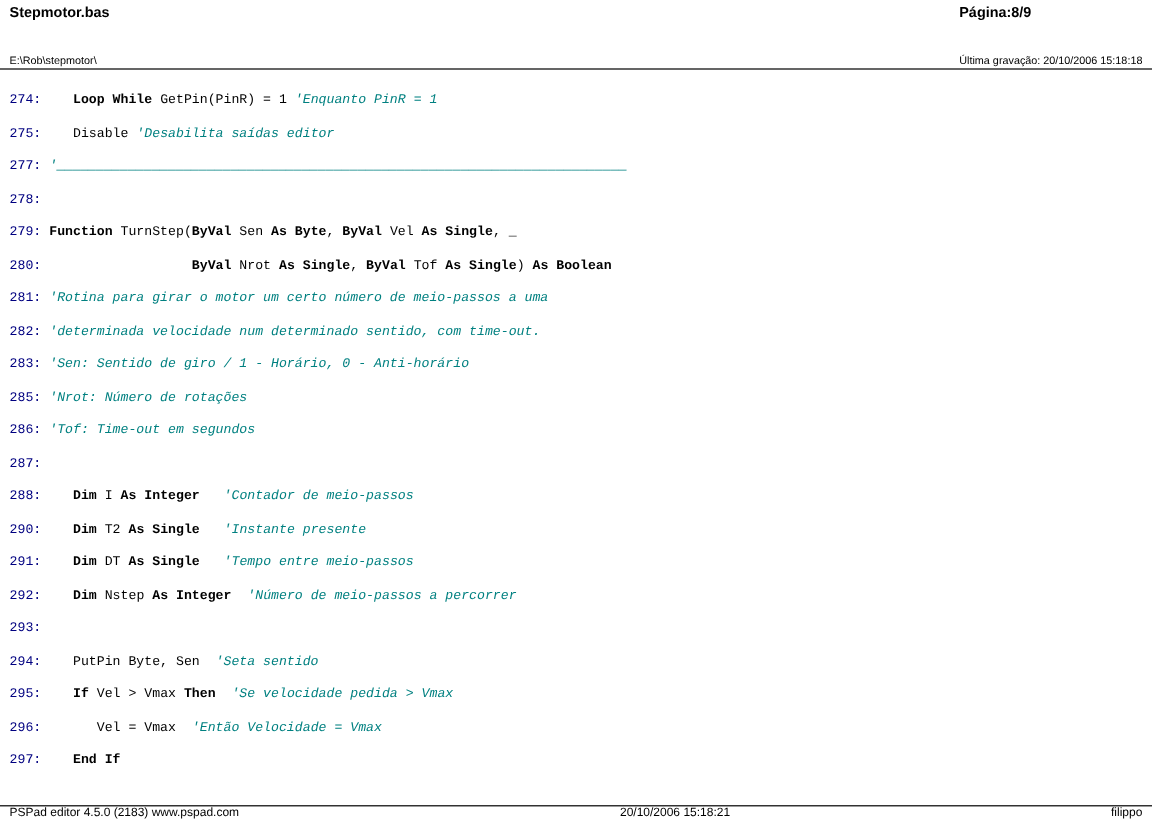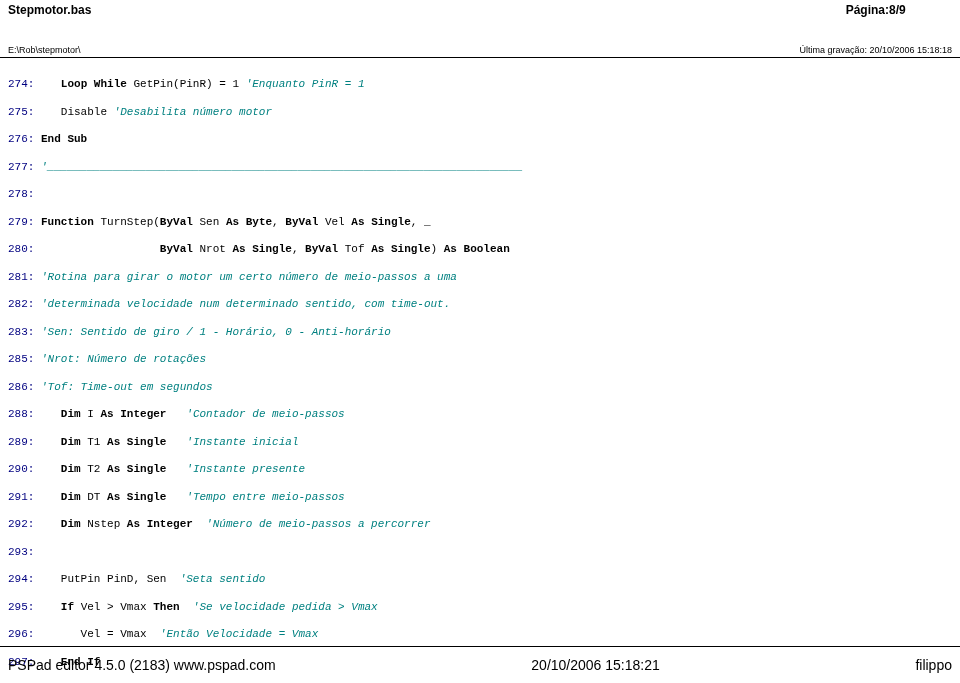--- a/index.html
+++ b/index.html
@@ -12,79 +12,78 @@
     position: relative;
     color: #000;
   }
   .header {
     border-bottom: 1px solid #000;
     padding: 3px 8px 2px 8px;
     display: flex;
     justify-content: space-between;
   }
   .header-left { text-align: left; }
-  .header-right { text-align: center; }
+  .header-right { text-align: left; }
   .header-title { font-family: Arial, sans-serif; font-size: 12px; font-weight: bold; }
   .header-sub { font-family: Arial, sans-serif; font-size: 9px; color: #000; margin-top: 28px; }
   .code-area {
     padding: 20px 8px 8px 8px;
     white-space: pre;
     line-height: 1.25;
   }
   .line { display: block; }
   .ln { color: #000080; }
   .plain { color: #000; }
   .kw { color: #000; font-weight: bold; }
   .cm { color: #008080; font-style: italic; margin-top: 19px; }
   .footer {
     position: absolute;
     bottom: 0;
     left: 0;
     right: 0;
     border-top: 1px solid #000;
-    padding: 10px 8px;
+    padding: 0 8px;
     display: flex;
     justify-content: space-between;
     font-family: Arial, sans-serif;
-    font-size: 14px;
+    font-size: 10px;
   }
 </style>
 </head>
 <body>
 
 <div class="header">
   <div class="header-left">
     <div class="header-title">Stepmotor.bas</div>
     <div class="header-sub">E:\Rob\stepmotor\</div>
   </div>
   <div class="header-right">
     <div class="header-title">Página:8/9</div>
     <div class="header-sub">Última gravação: 20/10/2006 15:18:18</div>
   </div>
 </div>
 
 <div class="code-area" id="code-area"><span class="line"><span class="ln">274: </span><span class="plain">   </span><span class="kw">Loop While</span><span class="plain"> GetPin(PinR) = 1 </span><span class="cm">'Enquanto PinR = 1</span></span>
-<span class="line"><span class="ln">275: </span><span class="plain">   Disable </span><span class="cm">'Desabilita número motor</span></span>
-<span class="line"><span class="ln">276: </span><span class="kw">End Sub</span></span>
+<span class="line"><span class="ln">275: </span><span class="plain">   Disable </span><span class="cm">'Desabilita saídas editor</span></span>
 <span class="line"><span class="ln">277: </span><span class="cm">'________________________________________________________________________</span></span>
 <span class="line"><span class="ln">278: </span></span>
 <span class="line"><span class="ln">279: </span><span class="kw">Function</span><span class="plain"> TurnStep(</span><span class="kw">ByVal</span><span class="plain"> Sen </span><span class="kw">As Byte</span><span class="plain">, </span><span class="kw">ByVal</span><span class="plain"> Vel </span><span class="kw">As Single</span><span class="plain">, _</span></span>
 <span class="line"><span class="ln">280: </span><span class="plain">                  </span><span class="kw">ByVal</span><span class="plain"> Nrot </span><span class="kw">As Single</span><span class="plain">, </span><span class="kw">ByVal</span><span class="plain"> Tof </span><span class="kw">As Single</span><span class="plain">) </span><span class="kw">As Boolean</span></span>
 <span class="line"><span class="ln">281: </span><span class="cm">'Rotina para girar o motor um certo número de meio-passos a uma</span></span>
 <span class="line"><span class="ln">282: </span><span class="cm">'determinada velocidade num determinado sentido, com time-out.</span></span>
 <span class="line"><span class="ln">283: </span><span class="cm">'Sen: Sentido de giro / 1 - Horário, 0 - Anti-horário</span></span>
 <span class="line"><span class="ln">285: </span><span class="cm">'Nrot: Número de rotações</span></span>
 <span class="line"><span class="ln">286: </span><span class="cm">'Tof: Time-out em segundos</span></span>
+<span class="line"><span class="ln">287: </span></span>
 <span class="line"><span class="ln">288: </span><span class="plain">   </span><span class="kw">Dim</span><span class="plain"> I </span><span class="kw">As Integer</span><span class="plain">   </span><span class="cm">'Contador de meio-passos</span></span>
-<span class="line"><span class="ln">289: </span><span class="plain">   </span><span class="kw">Dim</span><span class="plain"> T1 </span><span class="kw">As Single</span><span class="plain">   </span><span class="cm">'Instante inicial</span></span>
 <span class="line"><span class="ln">290: </span><span class="plain">   </span><span class="kw">Dim</span><span class="plain"> T2 </span><span class="kw">As Single</span><span class="plain">   </span><span class="cm">'Instante presente</span></span>
 <span class="line"><span class="ln">291: </span><span class="plain">   </span><span class="kw">Dim</span><span class="plain"> DT </span><span class="kw">As Single</span><span class="plain">   </span><span class="cm">'Tempo entre meio-passos</span></span>
 <span class="line"><span class="ln">292: </span><span class="plain">   </span><span class="kw">Dim</span><span class="plain"> Nstep </span><span class="kw">As Integer</span><span class="plain">  </span><span class="cm">'Número de meio-passos a percorrer</span></span>
 <span class="line"><span class="ln">293: </span></span>
-<span class="line"><span class="ln">294: </span><span class="plain">   PutPin PinD, Sen  </span><span class="cm">'Seta sentido</span></span>
+<span class="line"><span class="ln">294: </span><span class="plain">   PutPin Byte, Sen  </span><span class="cm">'Seta sentido</span></span>
 <span class="line"><span class="ln">295: </span><span class="plain">   </span><span class="kw">If</span><span class="plain"> Vel &gt; Vmax </span><span class="kw">Then</span><span class="plain">  </span><span class="cm">'Se velocidade pedida &gt; Vmax</span></span>
 <span class="line"><span class="ln">296: </span><span class="plain">      Vel = Vmax  </span><span class="cm">'Então Velocidade = Vmax</span></span>
 <span class="line"><span class="ln">297: </span><span class="plain">   </span><span class="kw">End If</span></span>
 
 
 
 
 
 
 

